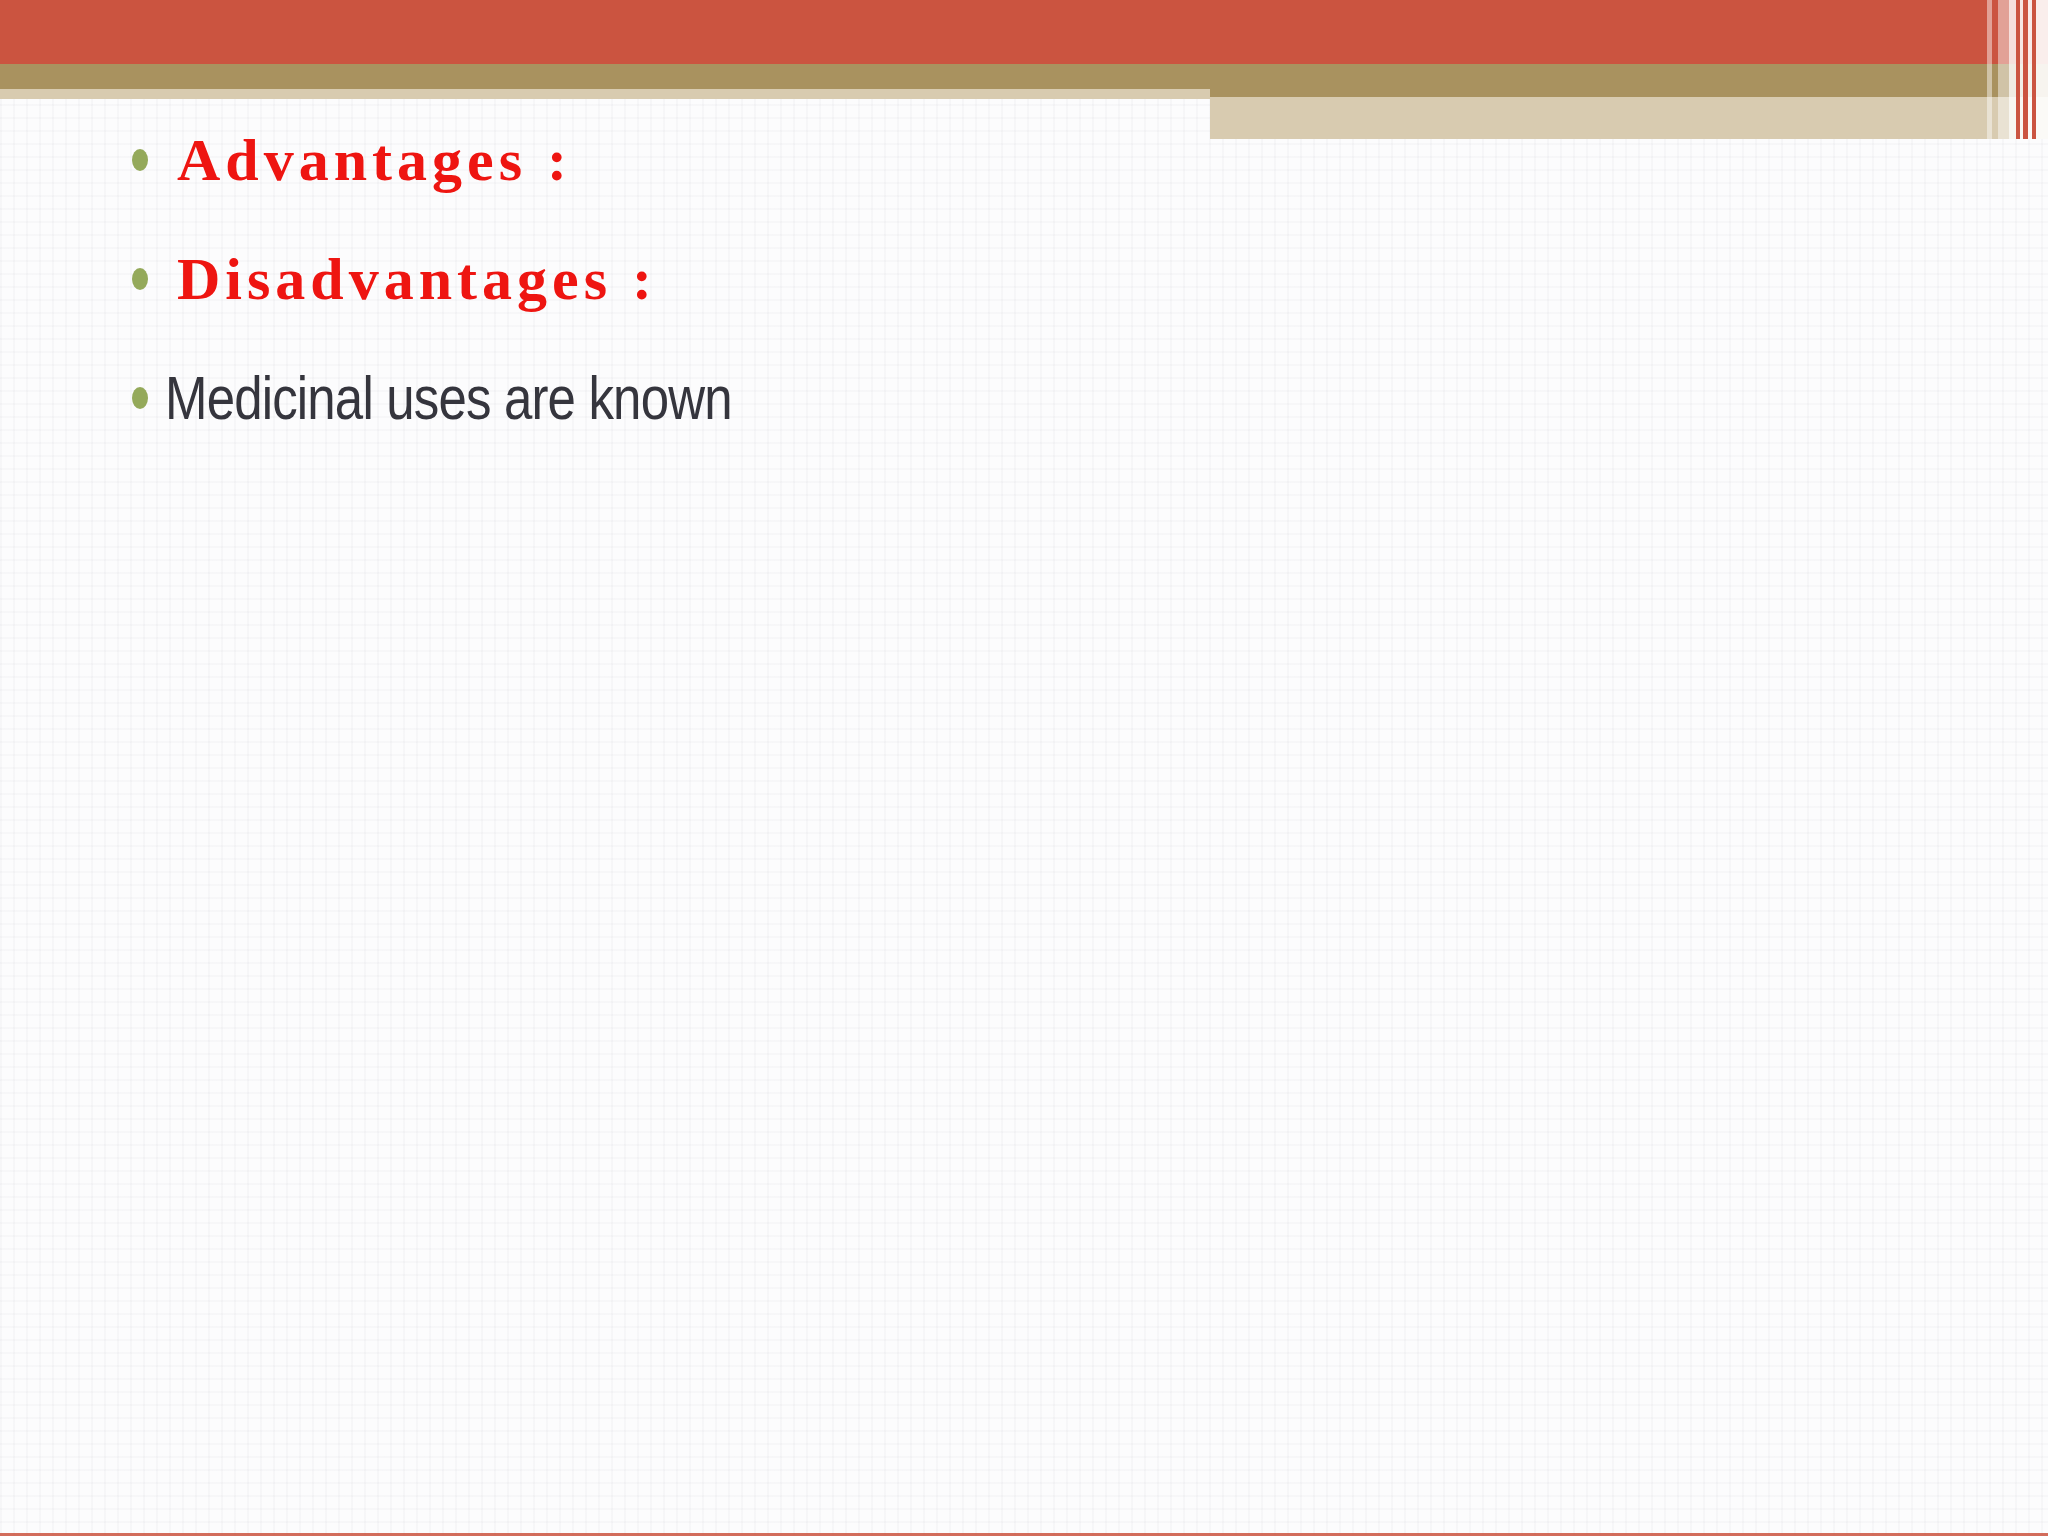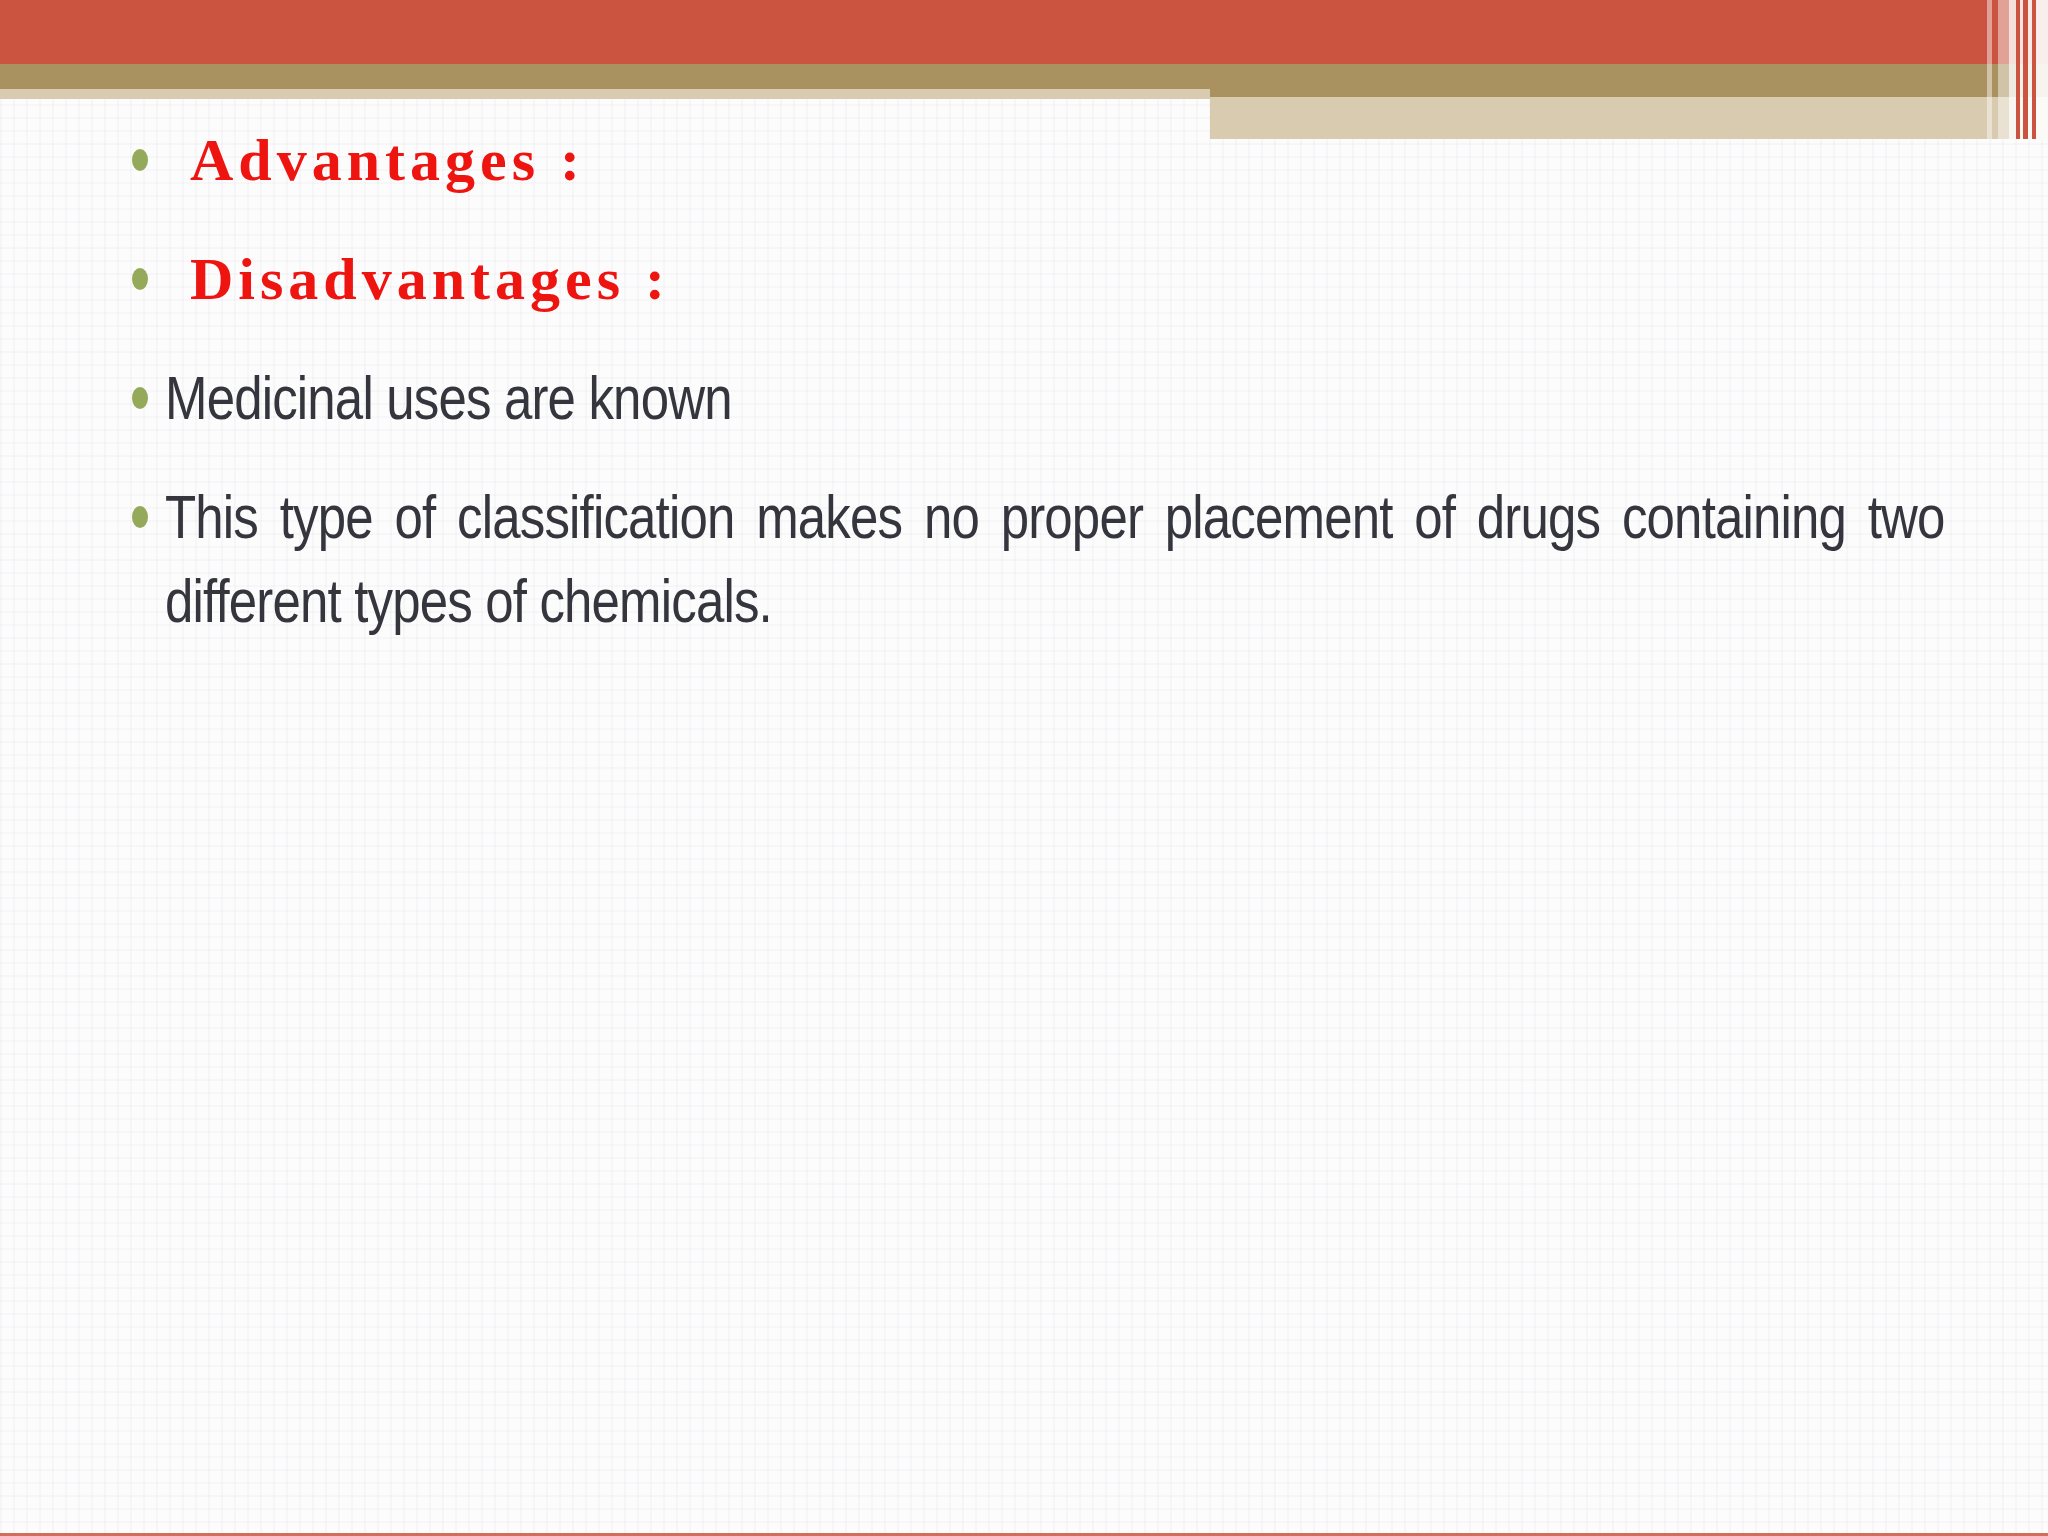--- a/index.html
+++ b/index.html
@@ -50,21 +50,21 @@
     text-align:justify;
     width:2165px;
     transform:scaleX(0.822);
     transform-origin:0 0;
   }
   .item.heading .txt{
     font-family:"Liberation Serif", serif;
     font-weight:bold;
     font-size:60px;line-height:84px;letter-spacing:5px;
     color:var(--heading-text-color,#ee1511);
-    margin-left:60px;
+    margin-left:47px;
   }
 </style>
 </head>
 <body>
 
 <div class="page">
 
   <div class="band-red"></div>
   <div class="band-olive"></div>
   <div class="band-tan"></div>
@@ -96,20 +96,16 @@
       <span class="dot"></span>
       <div class="txt">Disadvantages :</div>
     </div>
 
     <div class="item body">
       <span class="dot"></span>
       <div class="txt">Medicinal uses are known</div>
     </div>
 
 
-    <div class="item body">
-      <span class="dot"></span>
-      <div class="txt">This type of classification makes no proper placement of drugs containing two different types of chemicals.</div>
-    </div>
 
   </div>
 
 </div>
 
 </body></html>

